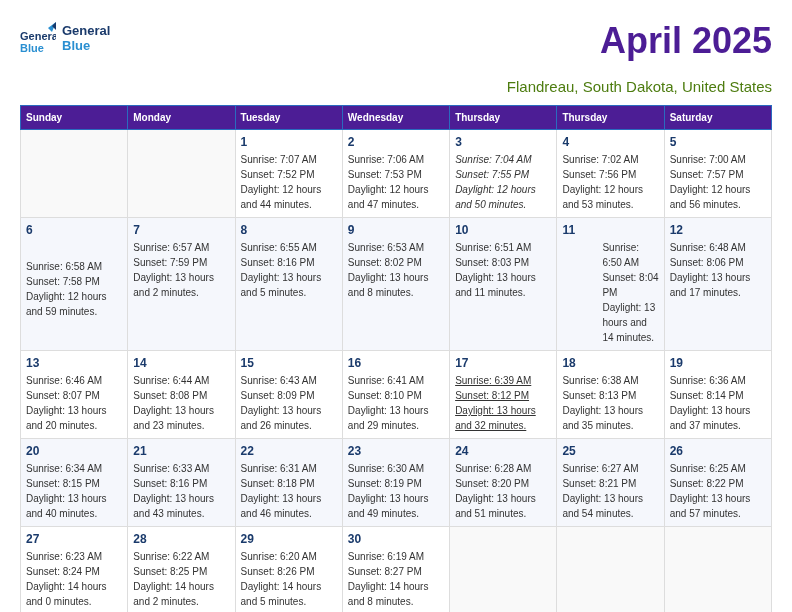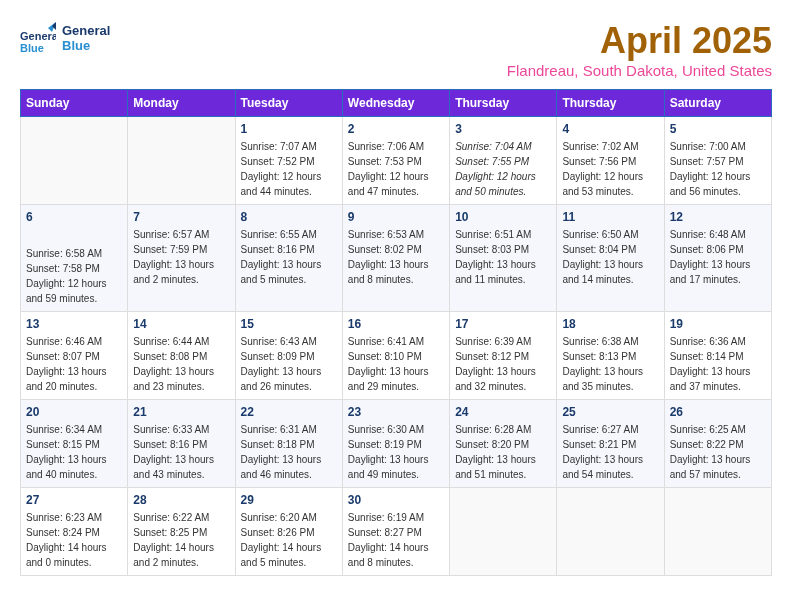--- a/index.html
+++ b/index.html
@@ -24,37 +24,38 @@
     .logo-bird {
       width: 36px;
       height: 36px;
     }
     .title-area {
       text-align: right;
     }
     .month-title {
       font-size: 36px;
       font-weight: bold;
-      color: #a16207;
+      color: #4c1d95;
     }
     .location-title {
       font-size: 15px;
-      color: #ec4899;
+      color: #4d7c0f;
+      margin-top: 16px;
     }
     table {
       width: 100%;
       border-collapse: collapse;
       font-size: 11px;
     }
     thead th {
-      background-color: #6d28d9;
+      background-color: #4c1d95;
       color: #fff;
       padding: 6px 5px;
       text-align: left;
-      font-size: 12px;
+      font-size: 10px;
       font-weight: bold;
       border: 1px solid #2a6bbf;
     }
     tbody tr {
       border-bottom: 1px solid #ddd;
     }
     tbody td {
       vertical-align: top;
       padding: 5px;
       border: 1px solid #ddd;
@@ -176,21 +177,21 @@
 Daylight: 13 hours and 8 minutes.</div>
         </td>
         <td>
           <span class="day-num">10</span>
           <div class="day-detail" style="white-space: pre-line;">Sunrise: 6:51 AM
 Sunset: 8:03 PM
 Daylight: 13 hours and 11 minutes.</div>
         </td>
         <td>
           <span class="day-num">11</span>
-          <div class="day-detail" style="white-space: pre-line;">Sunrise: 6:50 AM
+          <div class="day-detail" style="white-space: pre-line; margin-left: 40px;">Sunrise: 6:50 AM
 Sunset: 8:04 PM
 Daylight: 13 hours and 14 minutes.</div>
         </td>
         <td>
           <span class="day-num">12</span>
           <div class="day-detail" style="white-space: pre-line;">Sunrise: 6:48 AM
 Sunset: 8:06 PM
 Daylight: 13 hours and 17 minutes.</div>
         </td>
       </tr>
@@ -214,21 +215,21 @@
 Daylight: 13 hours and 26 minutes.</div>
         </td>
         <td>
           <span class="day-num">16</span>
           <div class="day-detail" style="white-space: pre-line;">Sunrise: 6:41 AM
 Sunset: 8:10 PM
 Daylight: 13 hours and 29 minutes.</div>
         </td>
         <td>
           <span class="day-num">17</span>
-          <div class="day-detail" style="white-space: pre-line;">Sunrise: 6:39 AM
+          <div class="day-detail" style="white-space: pre-line; text-decoration: underline;">Sunrise: 6:39 AM
 Sunset: 8:12 PM
 Daylight: 13 hours and 32 minutes.</div>
         </td>
         <td>
           <span class="day-num">18</span>
           <div class="day-detail" style="white-space: pre-line;">Sunrise: 6:38 AM
 Sunset: 8:13 PM
 Daylight: 13 hours and 35 minutes.</div>
         </td>
         <td>

